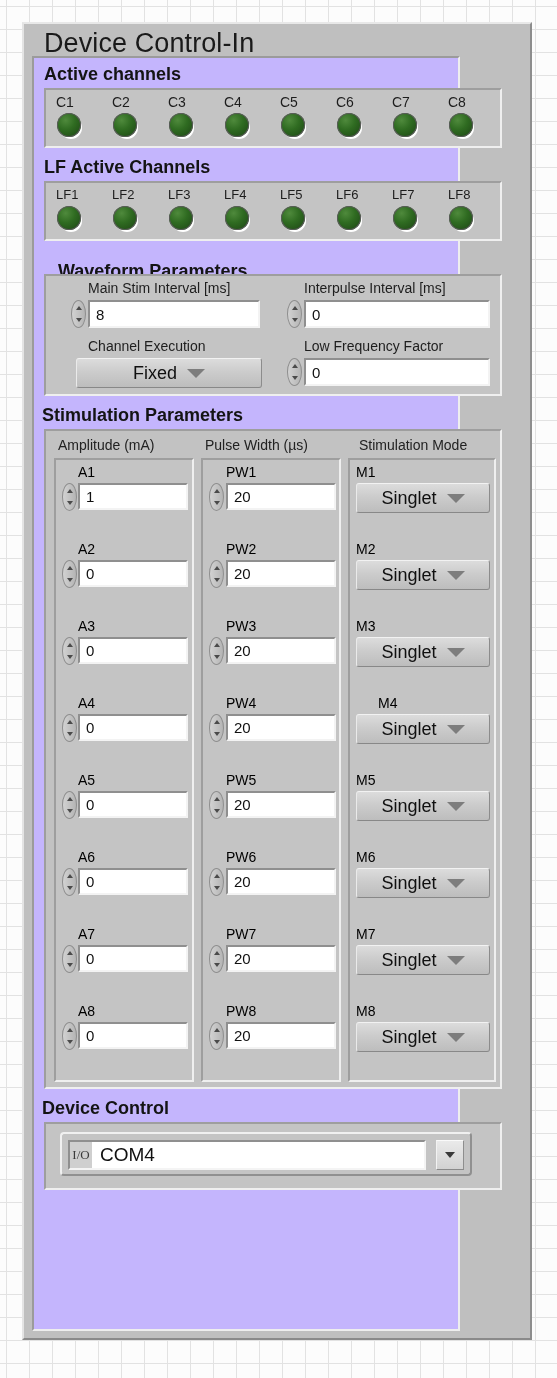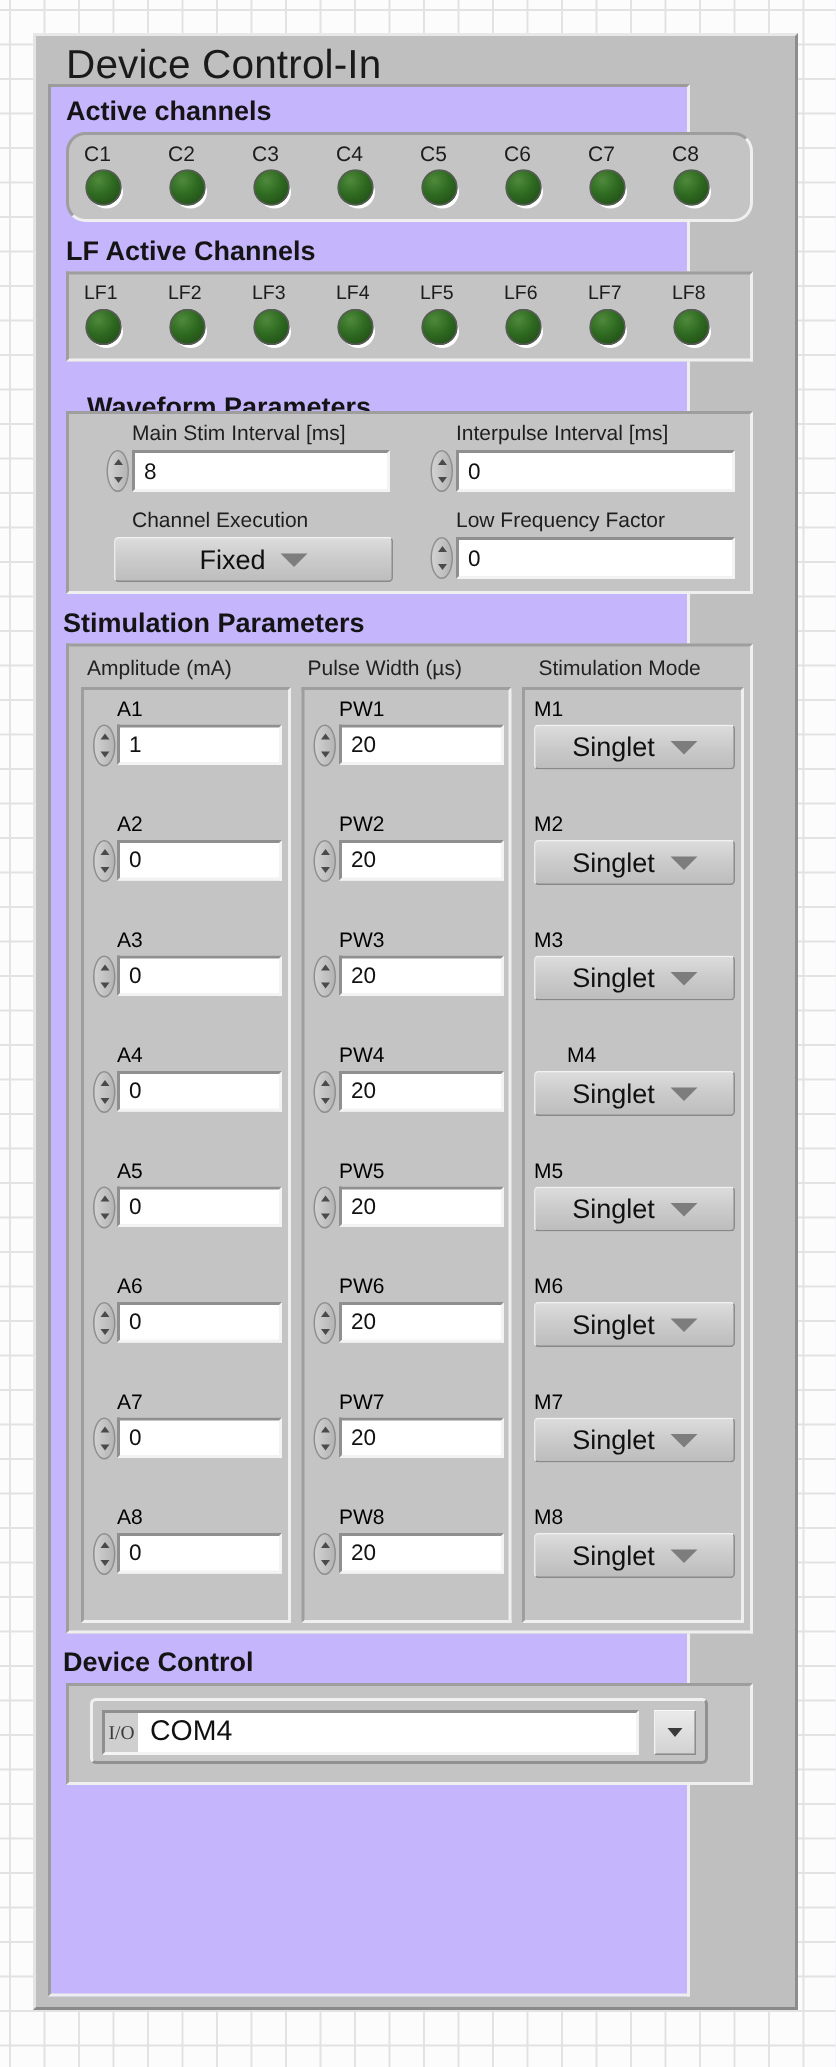--- a/index.html
+++ b/index.html
@@ -245,21 +245,21 @@
 
 <div id="canvas">
   <div id="outer-panel">
 
     <div class="panel-title">Device Control-In</div>
 
     <div id="inner-panel">
 
       <div class="section-label" style="left:10px; top:6px;">Active channels</div>
 
-      <div class="sunken" style="left:10px; top:30px; width:458px; height:60px;border-radius:13px;">
+      <div class="sunken" style="left:10px; top:30px; width:458px; height:60px;">
         <div class="led-cell" style="left:10px; top:4px;">
           <span class="led-label">C1</span>
           <span class="led"></span>
         </div>
         <div class="led-cell" style="left:66px; top:4px;">
           <span class="led-label">C2</span>
           <span class="led"></span>
         </div>
         <div class="led-cell" style="left:122px; top:4px;">
           <span class="led-label">C3</span>

